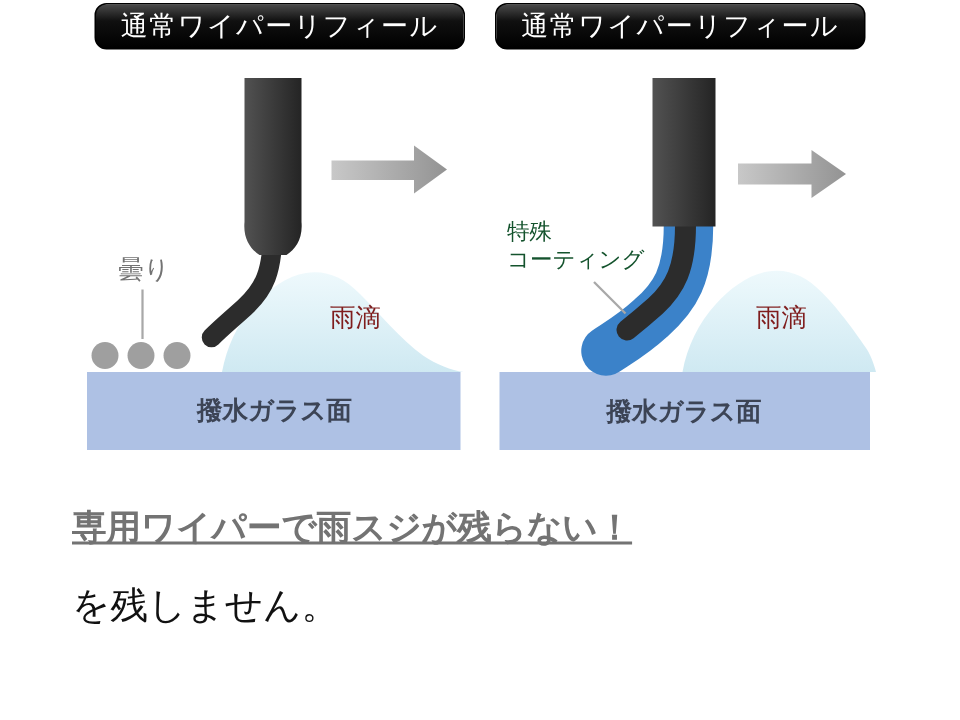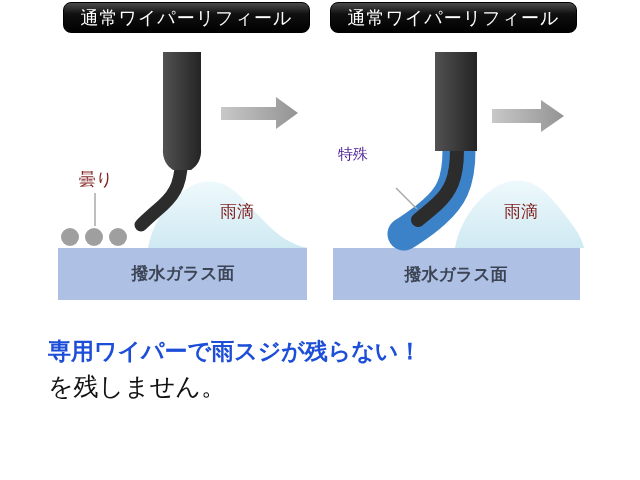--- a/index.html
+++ b/index.html
@@ -11,27 +11,27 @@
   .banner{
     position:absolute;top:2px;height:31px;width:247px;
     background:linear-gradient(180deg,#4a4a4a 0%,#101010 38%,#000 100%);
     border:1px solid #000;border-radius:8px;box-sizing:border-box;
     color:#fff;font-size:18px;line-height:29px;text-align:center;
     letter-spacing:1px;font-weight:500;
   }
   .banner-left{left:63px;}
   .banner-right{left:330px;}
   svg{position:absolute;left:0;top:0;}
-  .lbl{position:absolute;color:#7f1d1d;font-size:17px;white-space:nowrap;}
+  .lbl{position:absolute;color:#737373;font-size:17px;white-space:nowrap;}
   .lbl-center{transform:translateX(-50%);}
   .lbl-raindrop{color:#7f1d1d;}
   .lbl-glass{color:#3c4455;font-weight:600;}
-  .lbl-coating{font-size:15px;line-height:19px;color:#4c1d95;}
+  .lbl-coating{font-size:15px;line-height:19px;color:#14532d;}
   .caption{position:absolute;left:48px;top:336px;width:560px;color:#111;}
-  .caption-heading{font-size:23px;font-weight:bold;color:#1d4ed8;margin-bottom:1px;}
+  .caption-heading{font-size:23px;font-weight:bold;color:#737373;margin-bottom:18px;text-decoration:underline;}
   .caption-line{font-size:25px;line-height:38px;}
 </style>
 </head>
 <body>
 
 <div id="stage">
 
   <div class="banner banner-left">通常ワイパーリフィール</div>
   <div class="banner banner-right">通常ワイパーリフィール</div>
 
@@ -75,20 +75,21 @@
     <line x1="396" y1="188" x2="417" y2="209" stroke-width="1.5" stroke="#a8a8a8"></line>
     <polygon points="492,109 541,109 541,100 564,116 541,132 541,123 492,123" fill="url(#arrowGrad)"></polygon>
   </svg>
 
   <div class="lbl lbl-center" style="left:96px;top:168px;">曇り</div>
   <div class="lbl lbl-center lbl-raindrop" style="left:237px;top:200px;">雨滴</div>
   <div class="lbl lbl-center lbl-glass" style="left:183px;top:262px;">撥水ガラス面</div>
 
   <div class="lbl lbl-coating" style="left:338px;top:145px;">
     <div>特殊</div>
+    <div>コーティング</div>
   </div>
   <div class="lbl lbl-center lbl-raindrop" style="left:521px;top:200px;">雨滴</div>
   <div class="lbl lbl-center lbl-glass" style="left:456px;top:263px;">撥水ガラス面</div>
 
   <div class="caption">
     <div class="caption-heading">専用ワイパーで雨スジが残らない！</div>
     <div class="caption-line">を残しません。</div>
   </div>
 
 </div>

